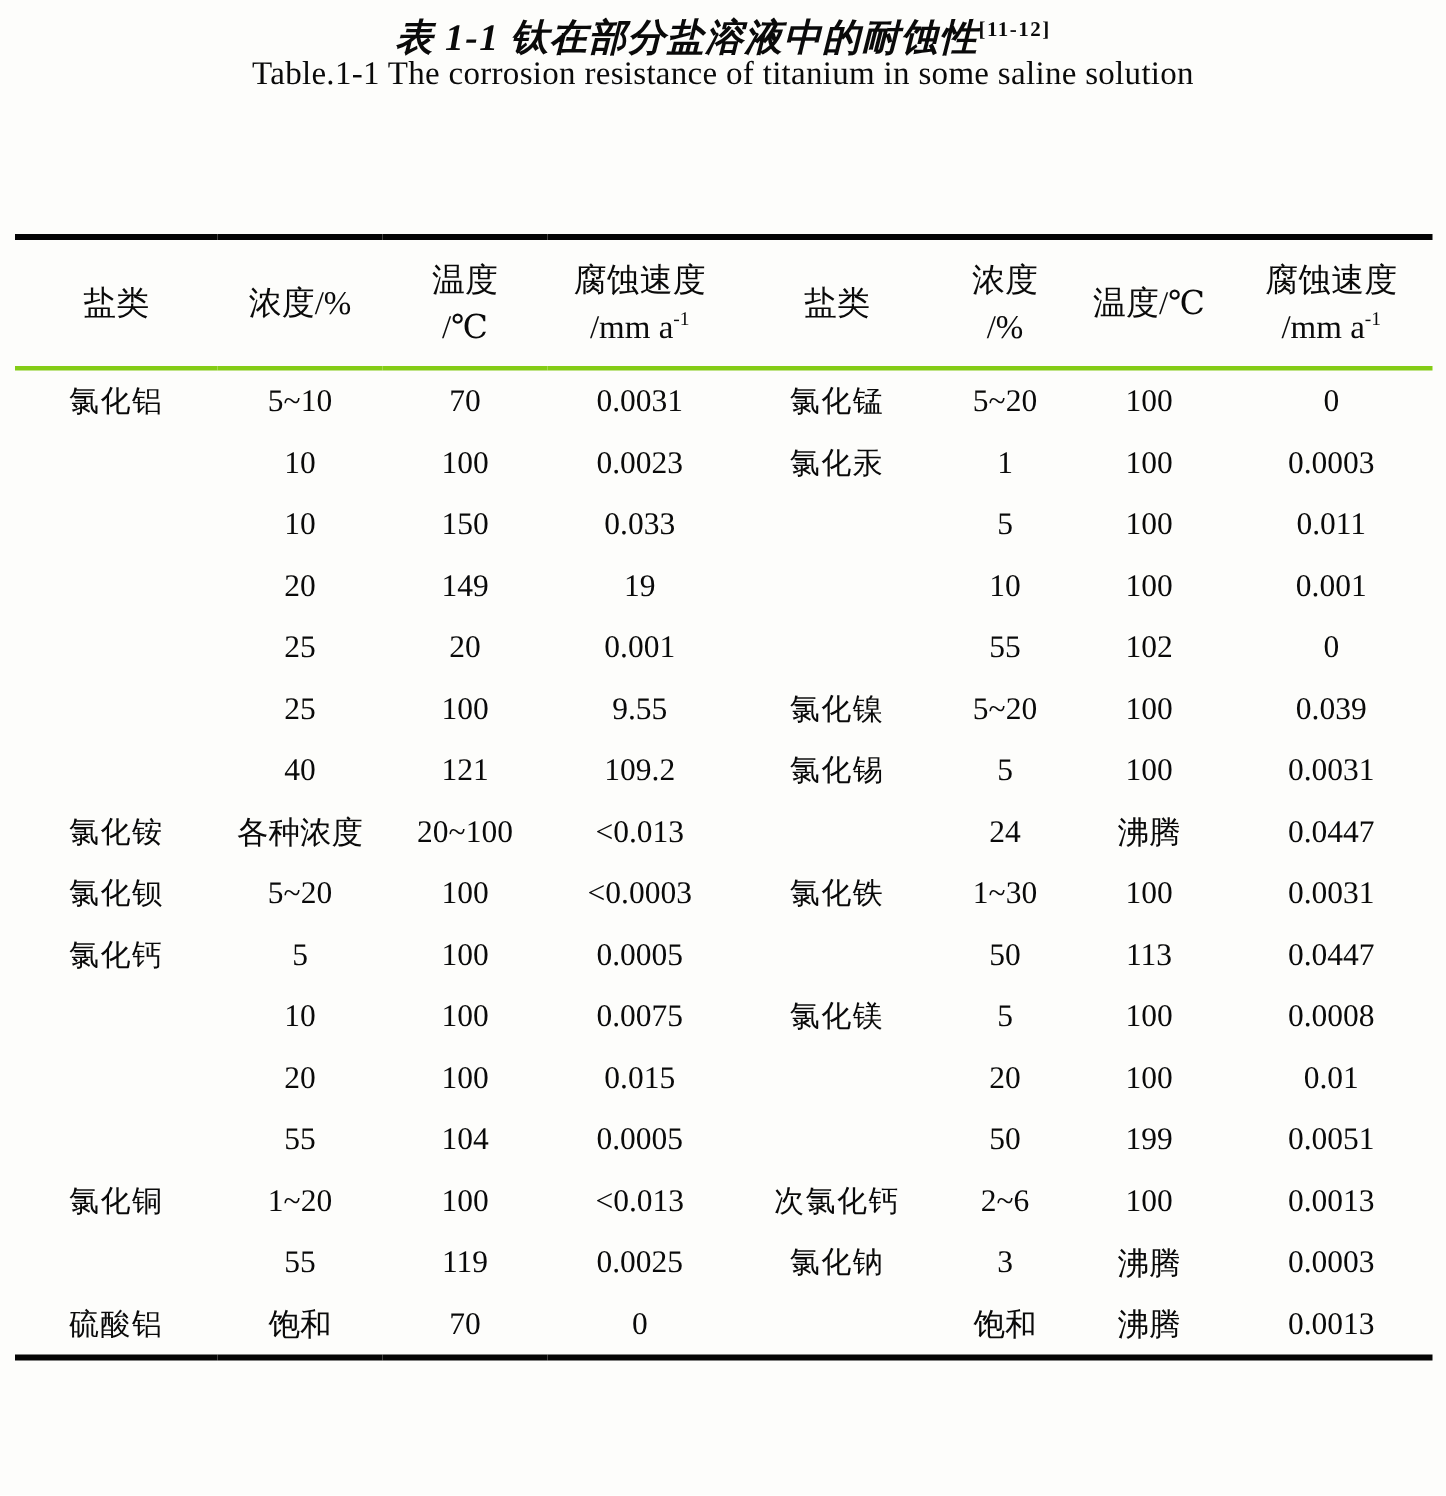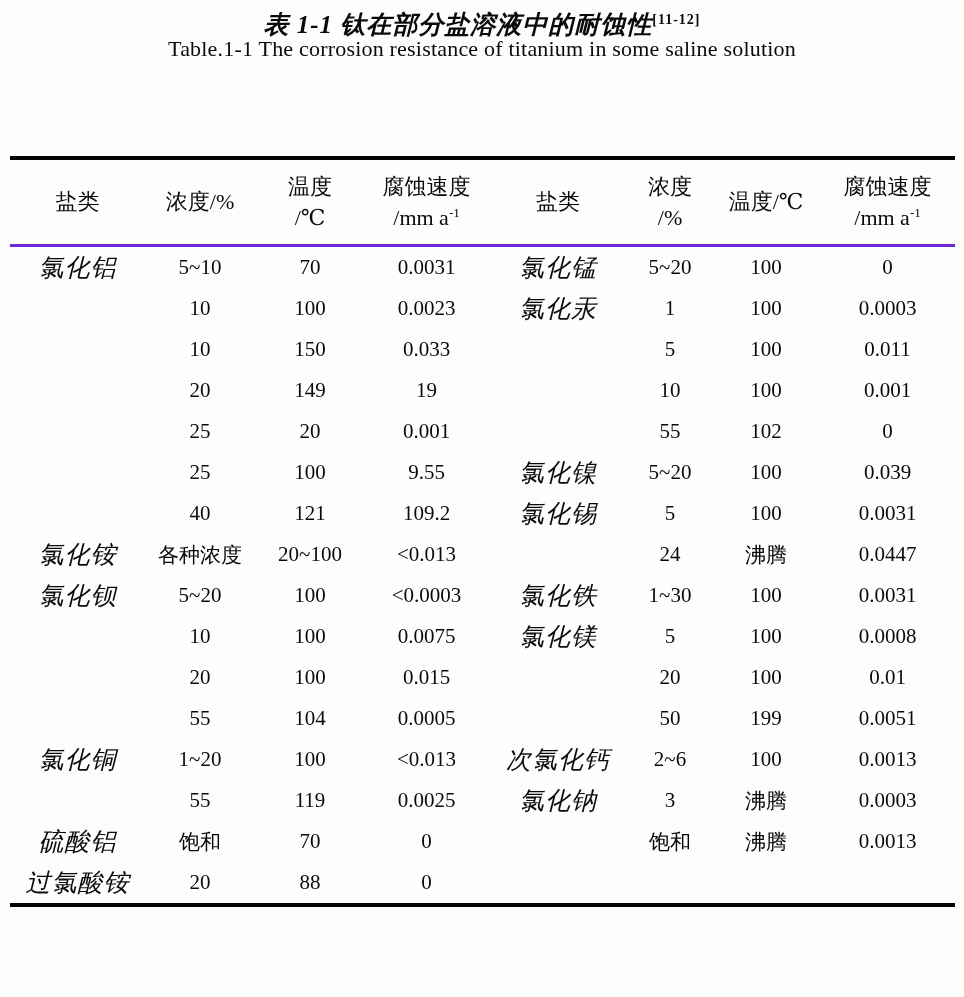--- a/index.html
+++ b/index.html
@@ -14,31 +14,31 @@
   .title-zh sup{font-size:14px;font-style:normal;font-weight:600;}
   .title-en{
     position:absolute;top:36px;left:0;width:100%;text-align:center;
     font-size:22px;font-style:normal;letter-spacing:0.2px;
   }
   table.data-table{
     position:absolute;top:156px;left:10px;width:945px;
     border-collapse:collapse;table-layout:fixed;
     border-top:4px solid #050505;border-bottom:4px solid #050505;
   }
-  thead tr{border-bottom:3px solid #6d28d9;}
+  thead tr{border-bottom:3px solid #84cc16;}
   th{
     height:84px;font-weight:normal;font-size:22px;text-align:center;
     vertical-align:middle;line-height:1.42;padding:0;
   }
   th sup,td sup{font-size:13px;}
   td{
     height:41px;font-size:21px;text-align:center;vertical-align:middle;
     padding:0;white-space:nowrap;
   }
-  td.salt-cell{font-size:25px;letter-spacing:1px;font-style:italic;}
+  td.salt-cell{font-size:20px;letter-spacing:1px;}
   col.c-lsalt{width:135px}col.c-lconc{width:110px}col.c-ltemp{width:110px}col.c-lrate{width:123px}
   col.c-rsalt{width:140px}col.c-rconc{width:84px}col.c-rtemp{width:108px}col.c-rrate{width:135px}
 </style>
 </head>
 <body>
 
 <div class="page">
 
   <div class="title-zh">
     <span>表 1-1 钛在部分盐溶液中的耐蚀性</span><sup>[11-12]</sup>
@@ -172,20 +172,30 @@
           <td class="salt-cell">氯化钡</td>
           <td>5~20</td>
           <td>100</td>
           <td>&lt;0.0003</td>
           <td class="salt-cell">氯化铁</td>
           <td>1~30</td>
           <td>100</td>
           <td>0.0031</td>
         </tr>
         <tr>
+          <td class="salt-cell">氯化钙</td>
+          <td>5</td>
+          <td>100</td>
+          <td>0.0005</td>
+          <td class="salt-cell"></td>
+          <td>50</td>
+          <td>113</td>
+          <td>0.0447</td>
+        </tr>
+        <tr>
           <td class="salt-cell"></td>
           <td>10</td>
           <td>100</td>
           <td>0.0075</td>
           <td class="salt-cell">氯化镁</td>
           <td>5</td>
           <td>100</td>
           <td>0.0008</td>
         </tr>
         <tr>
@@ -231,26 +241,16 @@
         <tr>
           <td class="salt-cell">硫酸铝</td>
           <td>饱和</td>
           <td>70</td>
           <td>0</td>
           <td class="salt-cell"></td>
           <td>饱和</td>
           <td>沸腾</td>
           <td>0.0013</td>
         </tr>
-        <tr>
-          <td class="salt-cell">过氯酸铵</td>
-          <td>20</td>
-          <td>88</td>
-          <td>0</td>
-          <td class="salt-cell"></td>
-          <td></td>
-          <td></td>
-          <td></td>
-        </tr>
       </tbody>
   </table>
 
 </div>
 
 </body></html>

